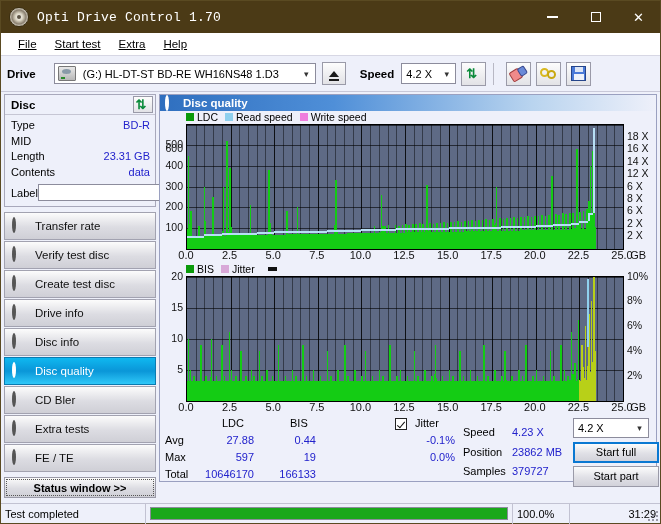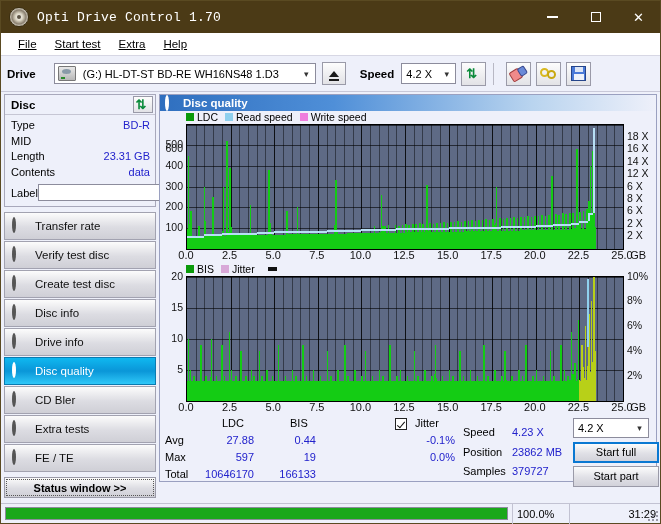--- a/index.html
+++ b/index.html
@@ -291,25 +291,25 @@
         <div class="nav-btn">
           <span class="nav-ico"><span class="d"></span></span>
           <span>Verify test disc</span>
         </div>
         <div class="nav-btn">
           <span class="nav-ico"><span class="d"></span></span>
           <span>Create test disc</span>
         </div>
         <div class="nav-btn">
           <span class="nav-ico"><span class="d"></span></span>
-          <span>Disc info</span>
+          <span>Drive info</span>
         </div>
         <div class="nav-btn">
           <span class="nav-ico"><span class="d"></span></span>
-          <span>Drive info</span>
+          <span>Disc info</span>
         </div>
         <div class="nav-btn active">
           <span class="nav-ico"><span class="d"></span></span>
           <span>Disc quality</span>
         </div>
         <div class="nav-btn">
           <span class="nav-ico"><span class="d"></span></span>
           <span>CD Bler</span>
         </div>
         <div class="nav-btn">
@@ -1410,20 +1410,21 @@
           </span>
           <span class="c sbtn primary" style="left:413px;top:27px;">Start full</span>
           <span class="c sbtn" style="left:413px;top:51px;">Start part</span>
         </div>
 
       </div>
     </div>
   </div>
 
   <div class="statusbar">
+    <div class="sb-cell" style="width:145px;">Test completed</div>
     <div class="progress">
         <i id="progfill" style="width: 100%;"></i>
       </div>
     <div class="sb-cell" style="width:58px;border-left:1px solid #c2c2d2;">100.0%</div>
     <div class="sb-cell" style="width:90px;justify-content:flex-end;border-right:none;">31:29</div>
     <div class="grip">
       <b style="left:8px;top:8px"></b>
         <b style="left:4px;top:8px"></b>
         <b style="left:8px;top:4px"></b>
         <b style="left:0;top:8px"></b>

